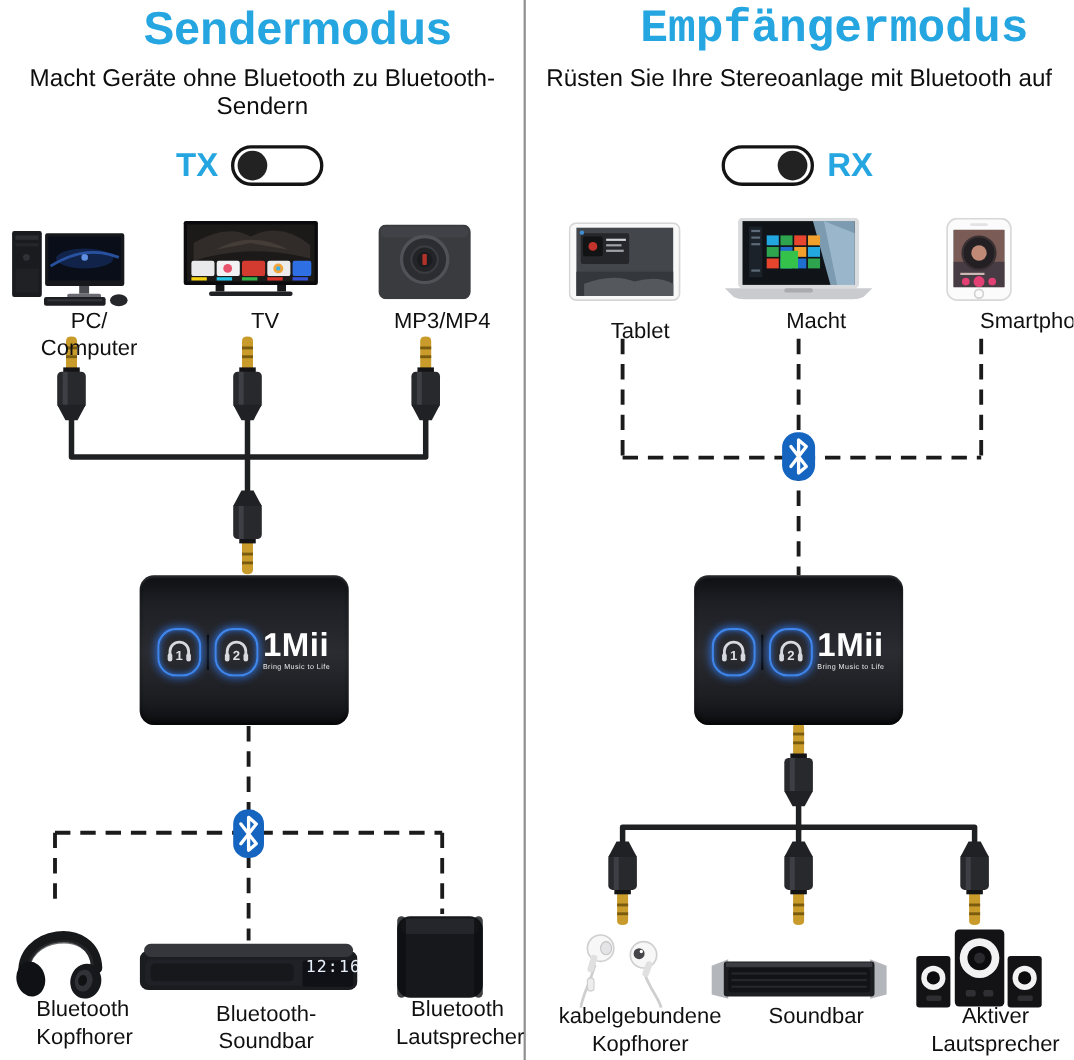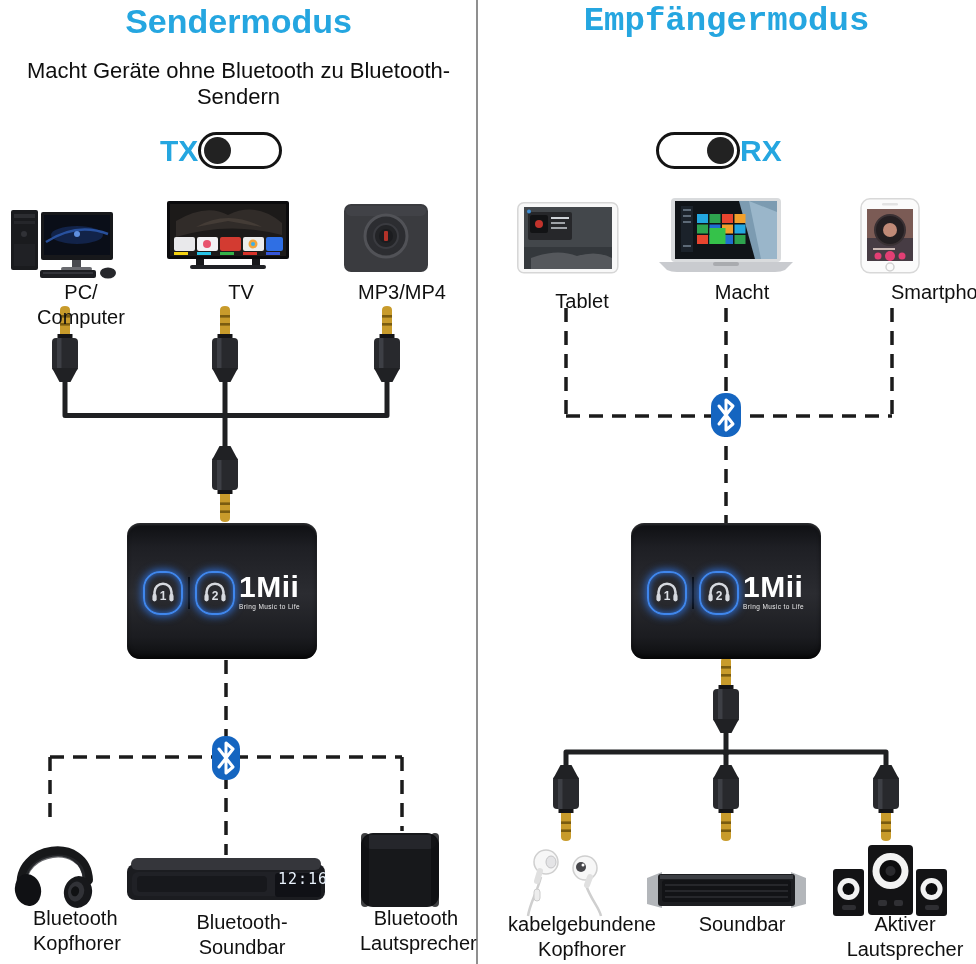--- a/index.html
+++ b/index.html
@@ -1,23 +1,23 @@
 <!DOCTYPE html>
 <html><head>
 <meta charset="utf-8">
 <style>
   html,body{margin:0;padding:0;background:#fff;}
   .frame{position:relative;width:976px;height:964px;background:#ffffff;overflow:hidden;
          font-family:"Liberation Sans", sans-serif;color:#101010;}
   .col-title{position:absolute;top:2px;width:477px;text-align:center;
-             font-size:34px;font-weight:700;color:#25a6e0;letter-spacing:0px;}
+             font-size:42px;font-weight:700;color:#25a6e0;letter-spacing:0px;padding-left:32px;}
   .col-sub{position:absolute;top:58px;width:477px;text-align:center;
            font-size:22px;color:#0e0e0e;}
   
-  .toggle-wrap{position:absolute;display:flex;align-items:center;}
+  .toggle-wrap{position:absolute;display:flex;align-items:center;gap:12px;}
   .toggle-label{font-size:30px;font-weight:600;color:#25a6e0;}
   .toggle{position:relative;width:84px;height:37px;border:3px solid #141414;border-radius:22px;
           background:#fff;box-sizing:border-box;}
   .knob{position:absolute;top:2px;width:27px;height:27px;border-radius:50%;background:#222;}
   .knob.left{left:3px;} .knob.right{right:3px;}
   
   .dev-label{position:absolute;text-align:center;font-size:20px;color:#101010;line-height:25px;}
   .dev-label span{display:block;padding-left:32px;}
   
   .overlay{position:absolute;left:0;top:0;pointer-events:none;}
@@ -43,20 +43,21 @@
 </head>
 <body>
 
 <div class="frame">
 
   <div class="divider"></div>
 
   <div class="col-title" style="left:0;">Sendermodus</div>
   <div class="col-sub" style="left:0;">Macht Geräte ohne Bluetooth zu Bluetooth-Sendern</div>
   <div class="col-title" style="left:488px;font-family:Liberation Mono, monospace;">Empfängermodus</div>
+  <div class="col-sub" style="left:488px;">Rüsten Sie Ihre Stereoanlage mit Bluetooth auf</div>
 
   <div class="toggle-wrap" style="left:160px;top:132px;">
     <span class="toggle-label">TX</span>
     <div class="toggle">
       <div class="knob left"></div>
     </div>
   </div>
   <div class="toggle-wrap" style="left:656px;top:132px;">
     <div class="toggle">
       <div class="knob right"></div>

